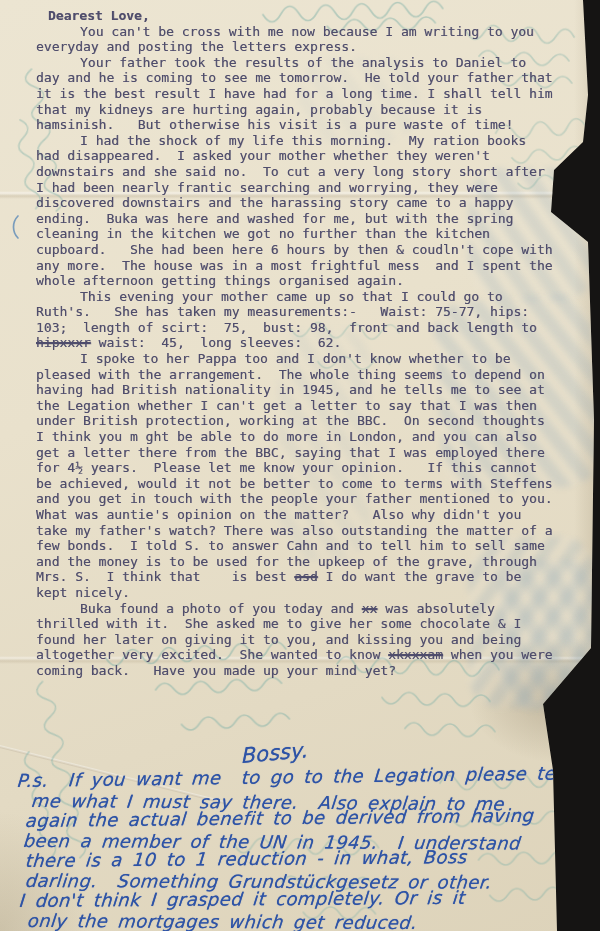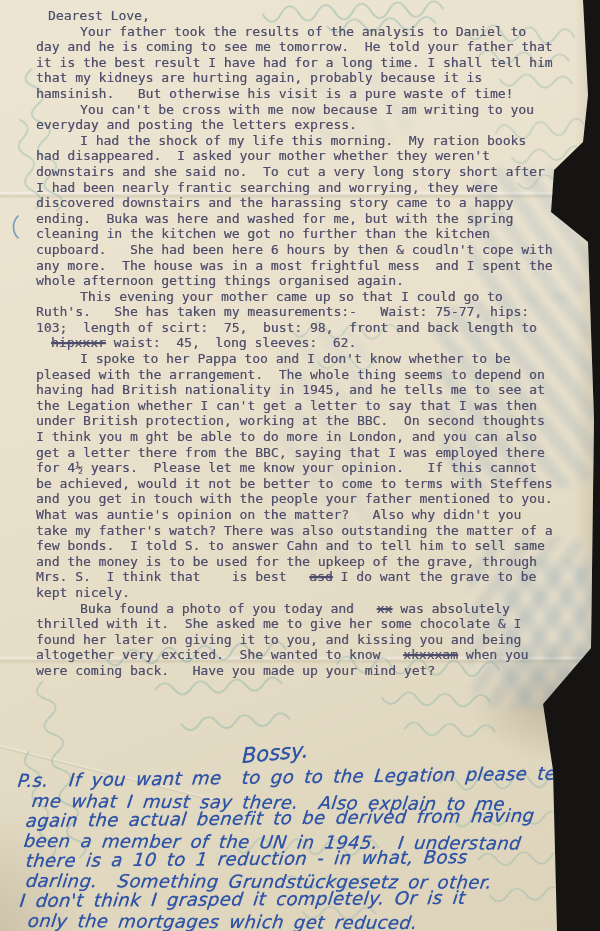--- a/index.html
+++ b/index.html
@@ -41,22 +41,22 @@
   
   .bleed{position:absolute;pointer-events:none;filter:blur(.7px);}
   .bleed path{fill:none;stroke:#7fb1a8;stroke-width:1.7;stroke-linecap:round;}
   
   .typed{
     position:absolute;left:36px;right:47px;top:8px;
     color:#4f4d6c;font-size:13px;line-height:15.6px;
     text-shadow:0.35px 0.4px 0.55px rgba(79,77,108,.55);
   }
   .typed p{margin:0;text-indent:44px;white-space:pre-wrap;}
-  .typed p.salutation{text-indent:12px;}
-  .typed .xx{text-decoration:line-through;text-decoration-thickness:2px;margin-left:15px;}
+  .typed p.salutation{text-indent:12px;font-weight:bold;}
+  .typed .xx{text-decoration:line-through;text-decoration-thickness:2px;}
   .typed .bb{text-shadow:0.8px 0 0 currentColor, 0.35px 0.4px 0.55px rgba(79,77,108,.55);}
   
   .hand{
     font-family:"DejaVu Sans","Liberation Sans",sans-serif;
     font-style:italic;color:#2d53a6;
     text-shadow:0 0 .7px rgba(45,83,166,.8);
   }
   .signature{position:absolute;left:242px;top:741px;font-size:21px;transform:rotate(-5deg) skewX(-6deg);}
   .ps{position:absolute;left:18px;top:771px;width:560px;font-size:18px;line-height:20px;}
   .ps .ps-line{white-space:pre;transform-origin:left center;letter-spacing:.4px;word-spacing:4px;transform:skewX(-7deg);}
@@ -128,22 +128,22 @@
       <path d="M10,128 C16,120 22,120 28,128 S40,136 46,128 S58,120 64,128 S76,136 82,128"></path>
     </svg>
   <svg class="bleed" style="left:180px;top:832px;opacity:.38;transform:rotate(1deg) scaleX(-1)" width="200" height="90" viewBox="0 0 200 90">
       <path d="M2,14 C8,4 14,4 20,14 S32,24 38,14 S50,4 56,14 S68,24 74,14 S86,4 92,14 S104,24 110,14 S122,4 128,14 S140,24 146,14"></path>
       <path d="M8,50 C14,42 20,42 26,50 S38,58 44,50 S56,42 62,50 S74,58 80,50 S92,42 98,50"></path>
       <path d="M4,80 C10,72 16,72 22,80 S34,88 40,80 S52,72 58,80 S70,88 76,80"></path>
     </svg>
 
   <div class="typed">
     <p class="salutation">Dearest Love,</p>
+    <p><span>You can't be cross with me now because I am writing to you everyday and posting the letters express.</span></p>
     <p><span>Your father took the results of the analysis to Daniel to day and he is coming to see me tomorrow.  He told your father that it is the best result I have had for a long time. I shall tell him that my kidneys are hurting again, probably because it is hamsinish.   But otherwise his visit is a pure waste of time!</span></p>
-    <p><span>You can't be cross with me now because I am writing to you everyday and posting the letters express.</span></p>
     <p><span>I had the shock of my life this morning.  My ration books had disappeared.  I asked your mother whether they weren't downstairs and she said no.  To cut a very long story short after I had been nearly frantic searching and worrying, they were discovered downstairs and the harassing story came to a happy ending.  Buka was here and washed for me, but with the spring cleaning in the kitchen we got no further than the kitchen cupboard.   She had been here 6 hours by then &amp; coudln't cope with any more.  The house was in a most frightful mess  and I spent the whole afternoon getting things organised again.</span></p>
     <p><span>This evening your mother came up so that I could go to Ruth's.   She has taken my measurements:-   Waist: 75-77, hips:  103;  length of scirt:  75,  bust: 98,  front and back length to </span><span class="xx">hipxxxr</span><span> waist:  45,  long sleeves:  62.</span></p>
     <p><span>I spoke to her Pappa too and I don't know whether to be pleased with the arrangement.  The whole thing seems to depend on having had British nationality in 1945, and he tells me to see at the Legation whether I can't get a letter to say that I was then under British protection, working at the BBC.  On second thoughts I think you m ght be able to do more in London, and you can also get a letter there from the BBC, saying that I was employed there for 4½ years.  Please let me know your opinion.   If this cannot be achieved, would it not be better to come to terms with Steffens and you get in touch with the people your father mentioned to you.  What was auntie's opinion on the matter?   Also why didn't you take my father's watch? There was also outstanding the matter of a few bonds.  I told S. to answer Cahn and to tell him to sell same and the money is to be used for the upkeep of the grave, through Mrs. S.  I think that    is best </span><span class="xx">asd</span><span> I do want the grave to be kept nicely.</span></p>
     <p><span>Buka found a photo of you today and </span><span class="xx">xx</span><span> was absolutely thrilled with it.  She asked me to give her some chocolate &amp; I found her later on giving it to you, and kissing you and being altogether very excited.  She wanted to know </span><span class="xx">xkxxxam</span><span> when you were coming back.   Have you made up your mind yet?</span></p>
   </div>
 
   <div class="hand signature">Bossy.</div>
 
   <div class="hand ps">
     <div class="ps-line l0">P.s.  If you want me  to go to the Legation please tell</div>

